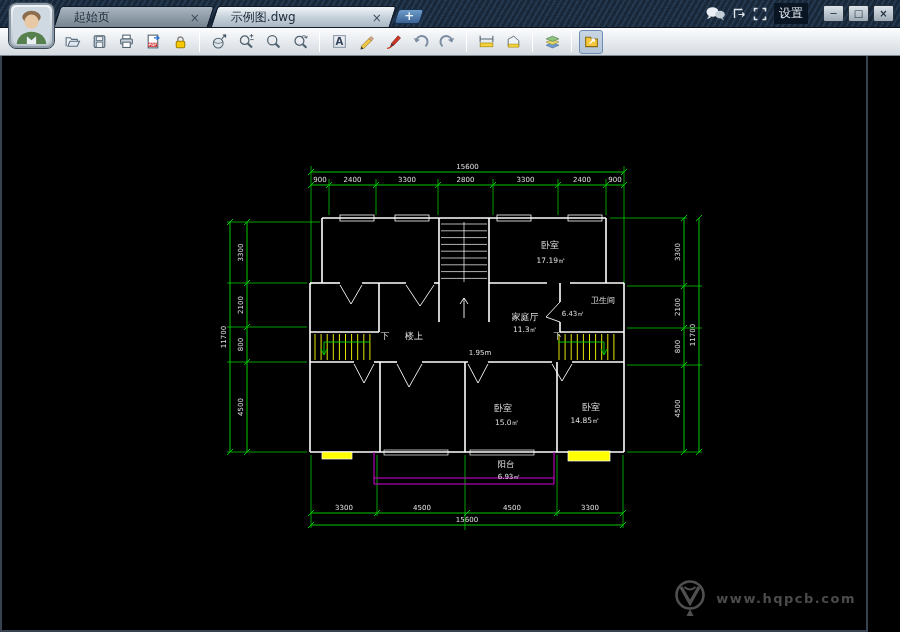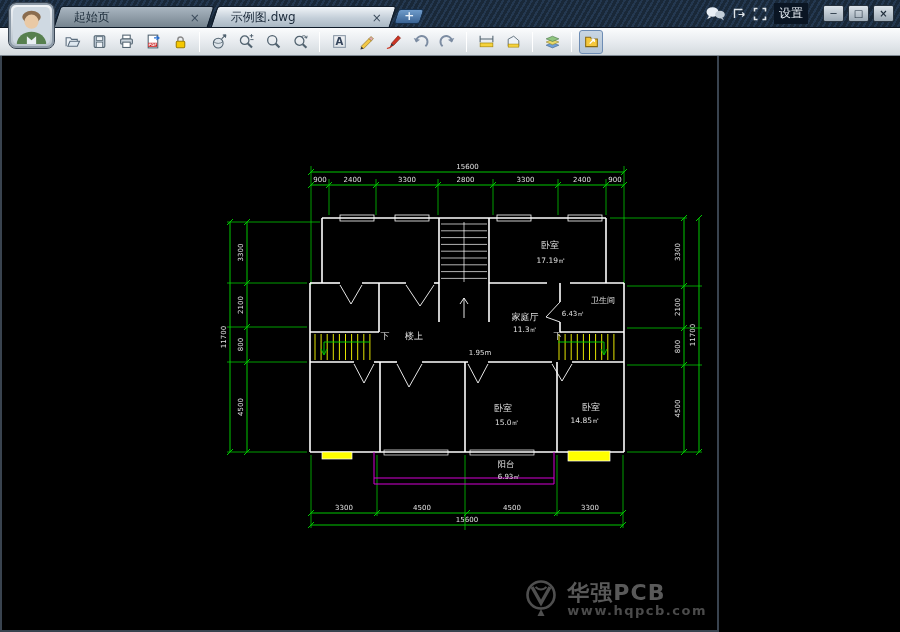--- a/index.html
+++ b/index.html
@@ -46,21 +46,21 @@
   .toolbar { position:absolute; top:28px; left:0; width:900px; height:28px;
              background:linear-gradient(#fbfcfd,#e6eaee 55%,#d4dade);
              border-bottom:1px solid #7e8892;
              display:flex; align-items:center; padding-left:60px; gap:3px; }
   .tbtn { width:24px; height:24px; display:flex; align-items:center; justify-content:center;
           border-radius:3px; }
   .tbtn.pressed { background:linear-gradient(#c9d6e3,#b3c4d6); border:1px solid #6d8cb4; }
   .sep { width:1px; height:20px; background:#aab2ba; border-right:1px solid #fff; margin:0 4px; }
 
   
-  .canvas { position:absolute; top:56px; left:0; width:719px; height:576px; background:#000;
+  .canvas { position:absolute; top:56px; left:0; width:868px; height:576px; background:#000;
             border-left:2px solid #39434f; border-right:2px solid #39434f; border-bottom:2px solid #39434f; }
   .plan { position:absolute; left:0; top:0; }
   .plan text { font-family:"DejaVu Sans","DejaVu Sans Mono",sans-serif; }
 
   
   .watermark { position:absolute; right:10px; bottom:10px; display:flex; align-items:center; gap:7px; }
   .wm-texts { display:flex; flex-direction:column; line-height:1.05; }
   .wm-brand { font-size:22px; font-weight:bold; color:#595959; letter-spacing:1px; }
   .wm-url { font-size:13px; font-weight:bold; color:#4b4b4b; letter-spacing:1.5px; }
 </style>
@@ -457,18 +457,17 @@
     </svg>
 
     <div class="watermark">
       <svg width="38" height="42" viewBox="0 0 38 42">
         <circle cx="19" cy="17" r="13.5" fill="none" stroke="#4f4f4f" stroke-width="2.6"></circle>
         <path d="M10 9 L19 25 L28 9" fill="none" stroke="#4f4f4f" stroke-width="3.4"></path>
         <path d="M13.5 9 q5.5 5 11 0" fill="none" stroke="#4f4f4f" stroke-width="2"></path>
         <path d="M19 31 l-3.5 7 h7 Z" fill="#4f4f4f"></path>
       </svg>
       <div class="wm-texts">
-        <span class="wm-brand">华强PCB</span>
         <span class="wm-url">www.hqpcb.com</span>
       </div>
     </div>
   </div>
 </div>
 
 </body></html>

